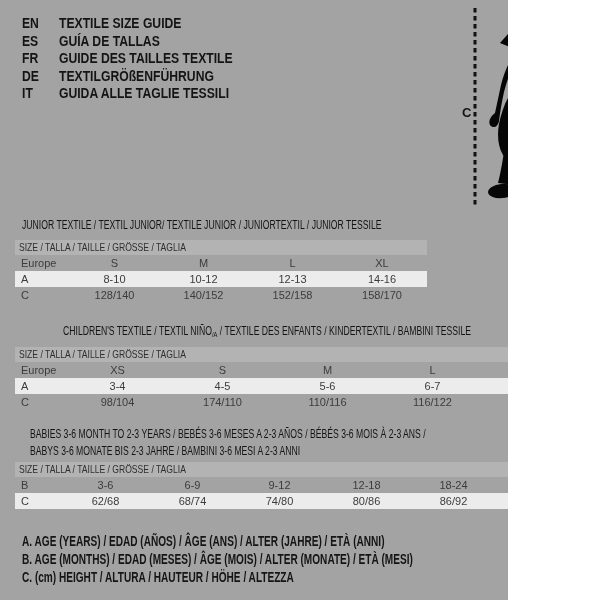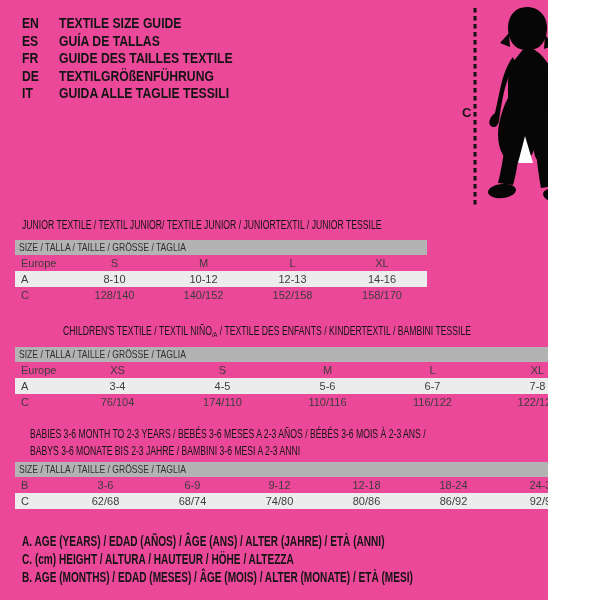--- a/index.html
+++ b/index.html
@@ -1,17 +1,17 @@
 <!DOCTYPE html>
 <html><head>
 <meta charset="utf-8">
 <style>
   html,body{margin:0;padding:0;background:#fff;}
   .canvas{
-    position:relative;width:548px;height:600px;background:#ec4899;overflow:hidden;
+    position:relative;width:508px;height:600px;background:#a3a3a3;overflow:hidden;
     font-family:"Liberation Sans","DejaVu Sans",sans-serif;color:#3c3c3c;
   }
   .cond{display:inline-block;transform:scaleX(0.72);transform-origin:0 50%;white-space:nowrap;}
   .bar-cond{display:inline-block;transform:scaleX(0.78);transform-origin:0 50%;white-space:nowrap;}
 
   
   .lang-block{position:absolute;left:22px;top:15px;}
   .lang-row{display:flex;height:17.5px;line-height:17.5px;font-weight:700;font-size:14.5px;
             color:#141414;transform:scaleX(0.84);transform-origin:0 0;white-space:nowrap;}
   .lang-code{width:44px;flex:0 0 44px;}
@@ -157,21 +157,21 @@
       <tr class="shaded">
         <td class="rowlabel">A</td>
         <td>3-4</td>
         <td>4-5</td>
         <td>5-6</td>
         <td>6-7</td>
         <td>7-8</td>
       </tr>
       <tr>
         <td class="rowlabel">C</td>
-        <td>76/104</td>
+        <td>98/104</td>
         <td>174/110</td>
         <td>110/116</td>
         <td>116/122</td>
         <td>122/128</td>
       </tr>
     </tbody>
       </table>
   </div>
 
   <div class="sec-title" style="left:30px;top:426px;">
@@ -213,20 +213,20 @@
       </tr>
     </tbody>
       </table>
   </div>
 
   <div class="footnotes">
     <div class="footnote">
       <span class="cond">A. AGE (YEARS) / EDAD (AÑOS) / ÂGE (ANS) / ALTER (JAHRE) / ETÀ (ANNI)</span>
     </div>
     <div class="footnote">
+      <span class="cond">B. AGE (MONTHS) / EDAD (MESES) / ÂGE (MOIS) / ALTER (MONATE) / ETÀ (MESI)</span>
+    </div>
+    <div class="footnote">
       <span class="cond">C. (cm) HEIGHT / ALTURA / HAUTEUR / HÖHE / ALTEZZA</span>
     </div>
-    <div class="footnote">
-      <span class="cond">B. AGE (MONTHS) / EDAD (MESES) / ÂGE (MOIS) / ALTER (MONATE) / ETÀ (MESI)</span>
-    </div>
   </div>
 
 </div>
 
 </body></html>

